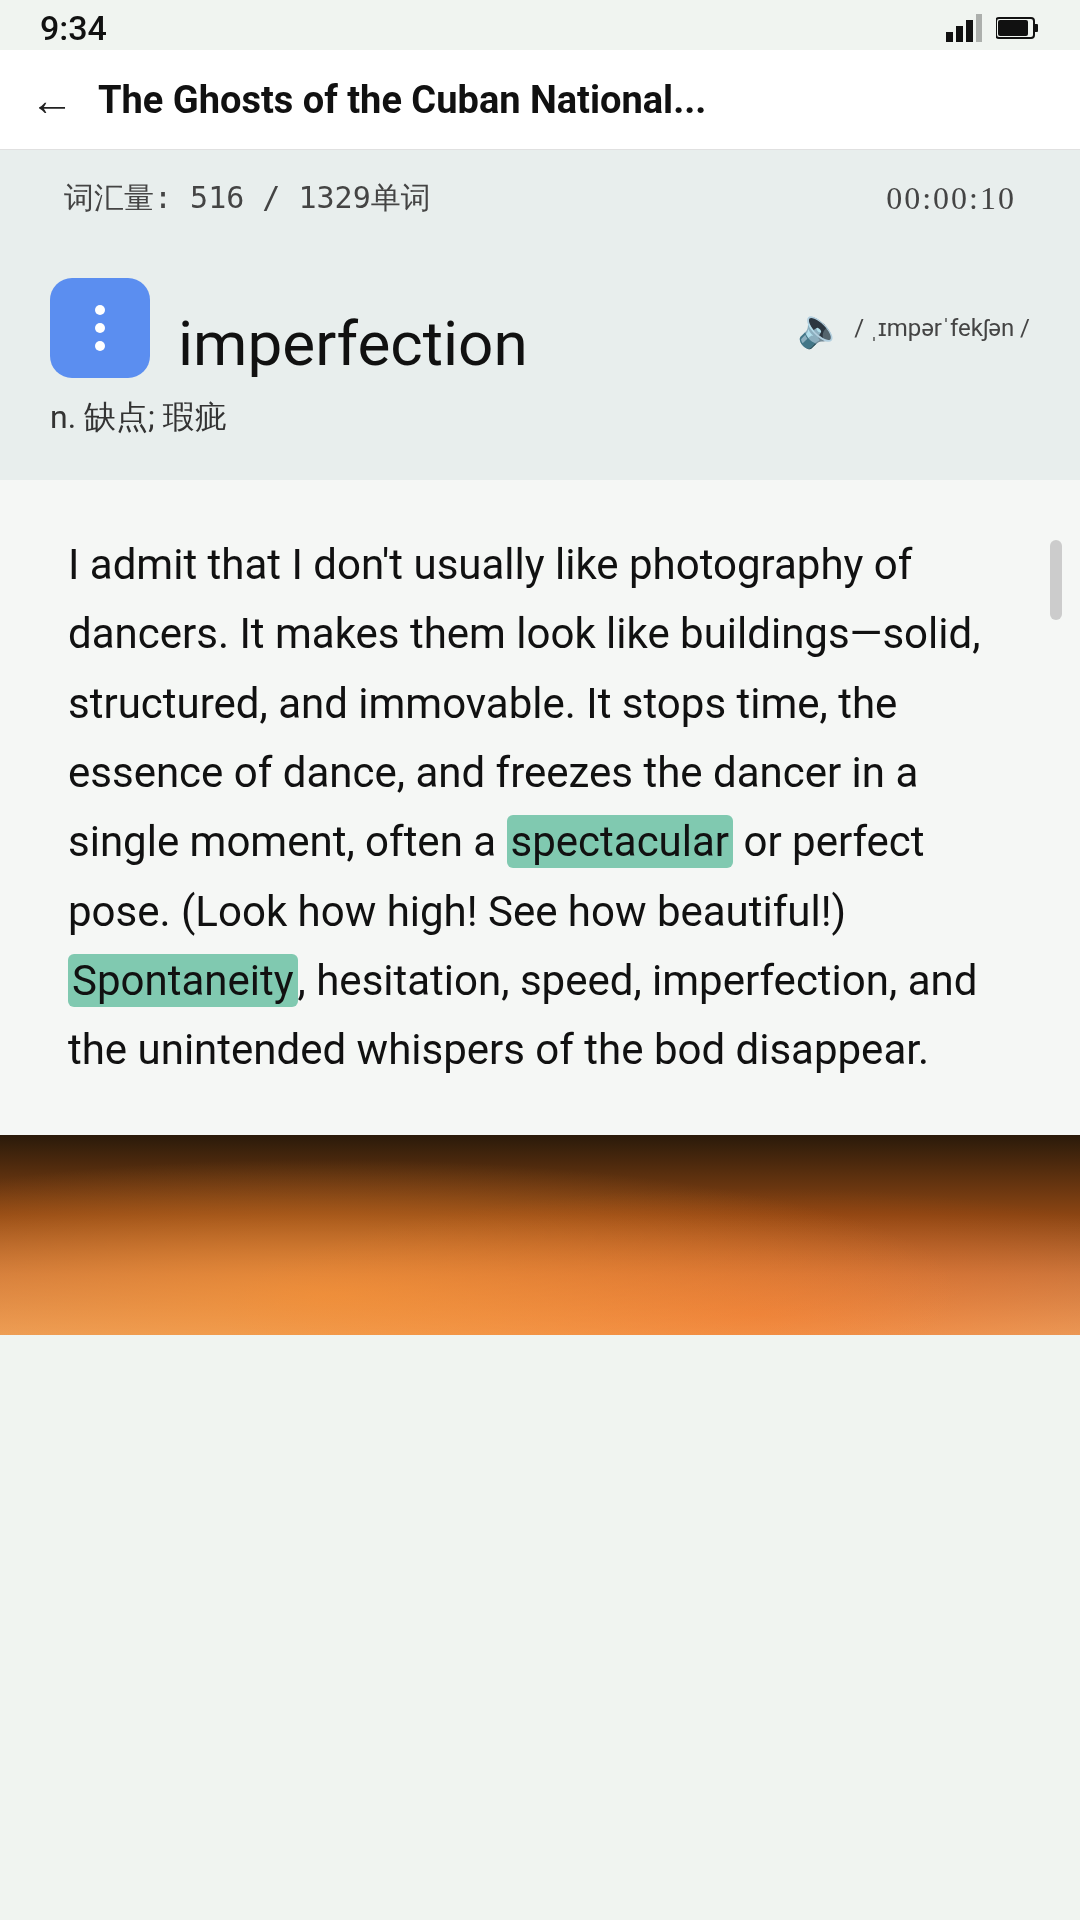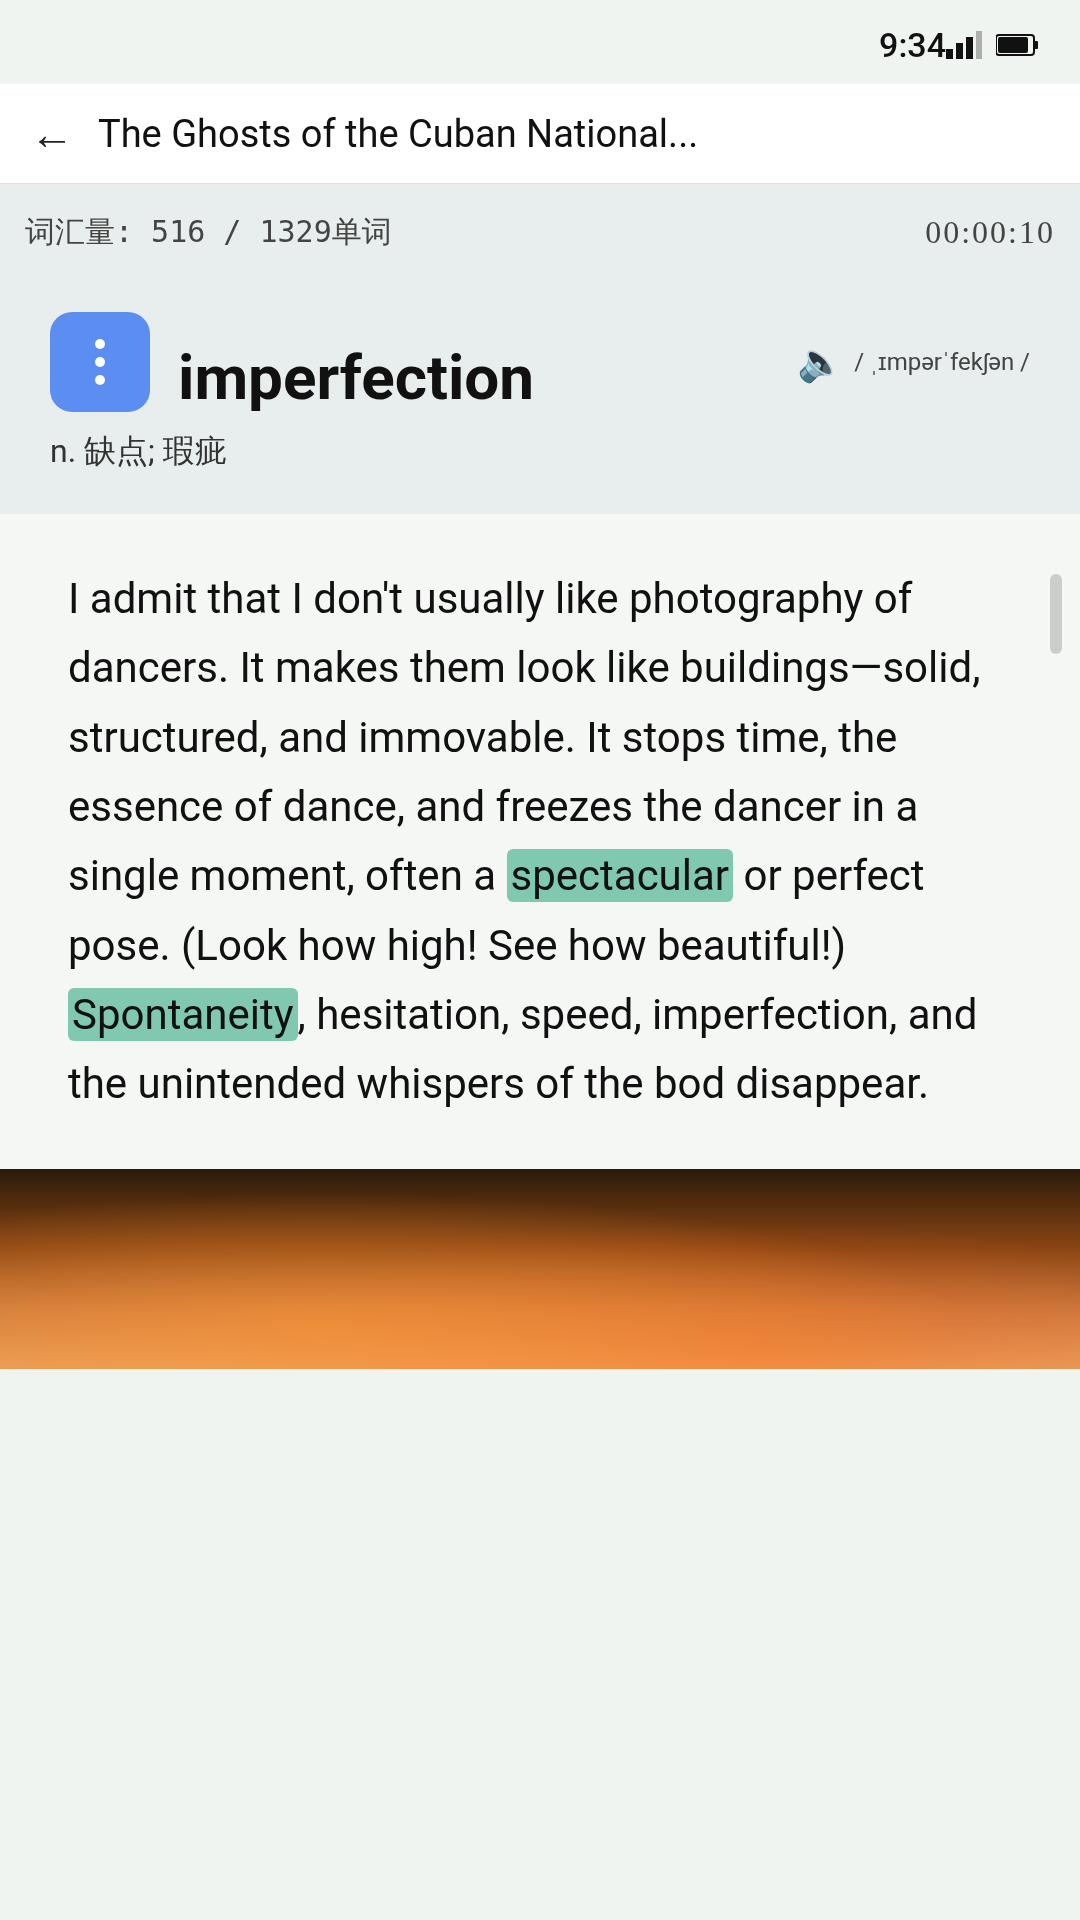--- a/index.html
+++ b/index.html
@@ -10,24 +10,24 @@
       min-height: 1920px;
       background: #f0f4f0;
       font-family: 'Roboto', Arial, sans-serif;
       overflow-x: hidden;
     }
 
     
     .status-bar {
       background: #f0f4f0;
       display: flex;
-      justify-content: flex-end;
+      justify-content: space-between;
       align-items: center;
       padding: 18px 40px 13px 40px;
-      height: 84px;
+      height: 50px;
     }
     .status-time {
       font-size: 34px;
       font-weight: 500;
       color: #111;
     }
     .status-icons {
       display: flex;
       align-items: center;
       gap: 14px;
@@ -52,35 +52,35 @@
     }
     .back-btn {
       font-size: 44px;
       color: #222;
       cursor: pointer;
       margin-right: 24px;
       user-select: none;
     }
     .nav-title {
       font-size: 38px;
-      font-weight: 400;
+      font-weight: 700;
       color: #111;
       flex: 1;
       white-space: nowrap;
       overflow: hidden;
       text-overflow: ellipsis;
     }
 
     
     .stats-bar {
       background: #e8eeed;
       display: flex;
       justify-content: space-between;
       align-items: center;
-      padding: 28px 25px;
+      padding: 28px 64px;
     }
     .vocab-count {
       font-size: 30px;
       color: #444;
       font-family: monospace;
     }
     .timer {
       font-size: 32px;
       color: #444;
       font-family: Liberation Serif, serif;
@@ -115,21 +115,21 @@
       align-items: center;
     }
     .dot {
       width: 10px;
       height: 10px;
       background: white;
       border-radius: 50%;
     }
     .word-main {
       font-size: 62px;
-      font-weight: 700;
+      font-weight: 400;
       color: #111;
       line-height: 1.1;
       margin-top: 33px;
     }
     .word-pronunciation {
       display: flex;
       align-items: center;
       gap: 10px;
       margin-left: auto;
       flex-shrink: 0;

